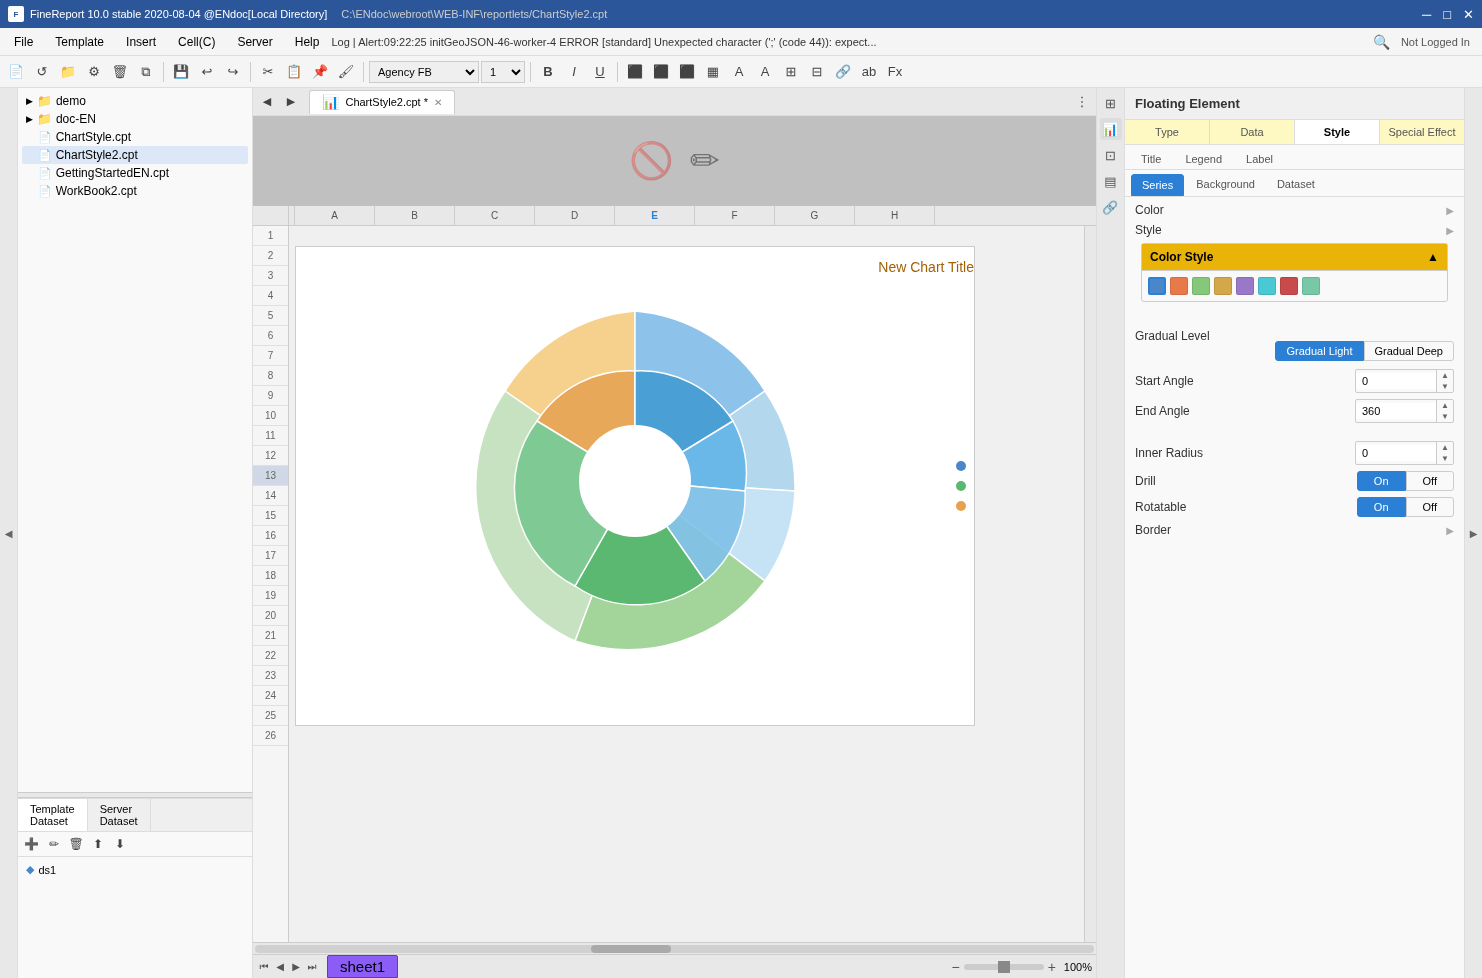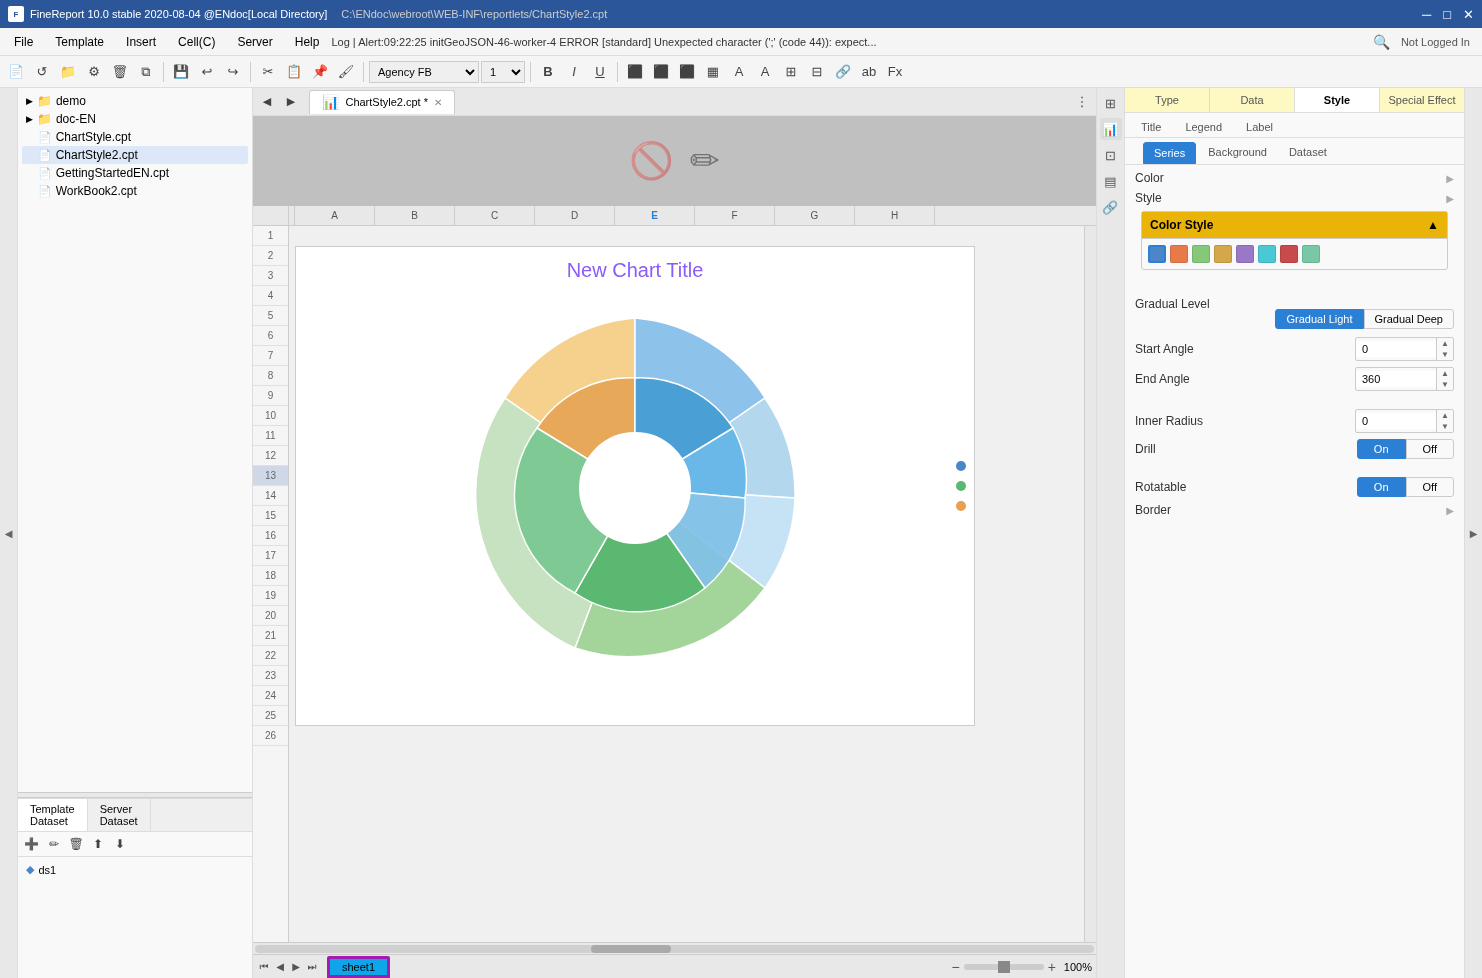--- a/index.html
+++ b/index.html
@@ -89,21 +89,21 @@
     .panel-tabs { display: flex; border-bottom: 1px solid #ddd; background: #fef9c3; }
     .panel-tab { flex: 1; padding: 6px 4px; text-align: center; font-size: 11px; cursor: pointer; border-right: 1px solid #ddd; color: #555; }
     .panel-tab:last-child { border-right: none; }
     .panel-tab.active { background: white; color: #000; font-weight: bold; }
 
     
     .sub-tabs { display: flex; border-bottom: 1px solid #ddd; padding: 4px 6px 0; gap: 4px; }
     .sub-tab { padding: 4px 10px; font-size: 11px; cursor: pointer; border-radius: 3px 3px 0 0; color: #555; }
 
     
-    .series-tabs { display: flex; border-bottom: 1px solid #ddd; padding: 4px 18px 0; gap: 2px; }
+    .series-tabs { display: flex; border-bottom: 1px solid #ddd; padding: 4px 6px 0; gap: 2px; }
     .series-tab { padding: 4px 10px; font-size: 11px; cursor: pointer; border-radius: 3px 3px 0 0; color: #555; border: 1px solid transparent; }
     .series-tab.active { background: #2b7fd4; color: white; border-color: #2b7fd4; }
     .series-tab-bg { padding: 4px 10px; font-size: 11px; cursor: pointer; border-radius: 3px 3px 0 0; color: #555; }
     .series-tab-tooltip { padding: 4px 10px; font-size: 11px; cursor: pointer; border-radius: 3px 3px 0 0; color: #555; }
     .prop-row { display: flex; align-items: center; justify-content: space-between; }
     .prop-label { font-size: 12px; color: #333; min-width: 90px; }
     .prop-arrow { color: #aaa; font-size: 10px; cursor: pointer; }
 
     
     .gradual-btns { display: flex; }
@@ -120,21 +120,21 @@
 
     
     .toggle-group { display: flex; }
     .toggle-btn { padding: 3px 16px; font-size: 11px; cursor: pointer; border: 1px solid #ccc; }
     .toggle-btn.active { background: #2b7fd4; color: white; border-color: #2b7fd4; }
     .toggle-btn:first-child { border-radius: 3px 0 0 3px; }
     .toggle-btn:last-child { border-radius: 0 3px 3px 0; }
 
     
     .sheet-tabs { height: 24px; background: #e8e8e8; border-top: 1px solid #ccc; display: flex; align-items: center; padding: 0 4px; gap: 4px; }
-    .sheet-tab { padding: 2px 12px; font-size: 11px; background: #0ea5e9; border: 3px solid #a21caf; border-radius: 2px 2px 0 0; cursor: pointer; }
+    .sheet-tab { padding: 2px 12px; font-size: 15px; background: #8b5cf6; border: 1px solid #a21caf; border-radius: 2px 2px 0 0; cursor: pointer; }
     .sheet-nav { display: flex; gap: 2px; margin-right: 4px; }
     .sheet-nav-btn { width: 14px; height: 14px; display: flex; align-items: center; justify-content: center; cursor: pointer; font-size: 10px; color: #555; }
     .zoom-controls { margin-left: auto; display: flex; align-items: center; gap: 4px; font-size: 11px; }
     .zoom-btn { cursor: pointer; font-size: 14px; color: #555; }
 
     
     .h-scroll { height: 12px; background: #e8e8e8; border-top: 1px solid #ccc; display: flex; align-items: center; padding: 0 2px; }
     .scroll-track { flex: 1; height: 8px; background: #d0d0d0; border-radius: 4px; position: relative; }
     .scroll-thumb { width: 80px; height: 8px; background: #aaa; border-radius: 4px; position: absolute; left: 40%; }
 
@@ -369,21 +369,21 @@
             <div class="row-num">26</div>
           </div>
 
           <div style="flex:1; position:relative;">
 
             <div style="position:absolute; top:0; left:0; right:0; bottom:0; display:grid; grid-template-columns:repeat(8,80px); grid-auto-rows:20px; pointer-events:none;">
             </div>
 
             <div style="position:absolute; top:20px; left:6px; width:680px; height:480px; background:white; border:1px solid #ccc; z-index:10;">
 
-              <div style="text-align:center; font-size:20px; padding:12px 0 6px; color:#8b5cf6;">New Chart Title</div>
+              <div style="text-align:right; font-size:14px; padding:12px 0 6px; color:#a16207;">New Chart Title</div>
 
               <div style="display:flex; justify-content:center; align-items:center; height:400px;">
                 <svg width="420" height="380" viewBox="0 0 420 380">
 
                   <path d="M210,190 L210,20 A170,170 0 0,0 80,100 Z" fill="#f5c87a" stroke="white" stroke-width="1.5" opacity="0.85"></path>
 
                   <path d="M210,190 L210,20 A170,170 0 0,1 340,100 Z" fill="#7ab8e8" stroke="white" stroke-width="1.5" opacity="0.85"></path>
                   <path d="M210,190 L340,100 A170,170 0 0,1 370,200 Z" fill="#9acce8" stroke="white" stroke-width="1.5" opacity="0.75"></path>
                   <path d="M210,190 L370,200 A170,170 0 0,1 340,290 Z" fill="#a8d4f0" stroke="white" stroke-width="1.5" opacity="0.65"></path>
 
@@ -444,20 +444,23 @@
   <div class="right-tools">
     <div class="right-tool-btn">⊞</div>
     <div class="right-tool-btn active">📊</div>
     <div class="right-tool-btn">⊡</div>
     <div class="right-tool-btn">▤</div>
     <div class="right-tool-btn">🔗</div>
   </div>
 
   <div class="right-sidebar">
 
+    <div class="floating-header">
+      <span>Floating Element</span>
+    </div>
 
 
     <div class="panel-tabs">
       <div class="panel-tab">Type</div>
       <div class="panel-tab">Data</div>
       <div class="panel-tab active">Style</div>
       <div class="panel-tab">Special
 Effect</div>
     </div>
 
@@ -536,21 +539,21 @@
         <span class="prop-label">Inner Radius</span>
         <div class="angle-input">
           <input type="text" value="0" style="">
           <div class="angle-spinners">
             <div class="angle-spinner">▲</div>
             <div class="angle-spinner">▼</div>
           </div>
         </div>
       </div>
 
-      <div class="prop-row" style="margin-bottom:18px;">
+      <div class="prop-row" style="margin-bottom:6px;">
         <span class="prop-label">Drill</span>
         <div class="toggle-group">
           <div class="toggle-btn active">On</div>
           <div class="toggle-btn">Off</div>
         </div>
       </div>
 
       <div class="prop-row" style="margin-bottom:6px;">
         <span class="prop-label">Rotatable</span>
         <div class="toggle-group">

